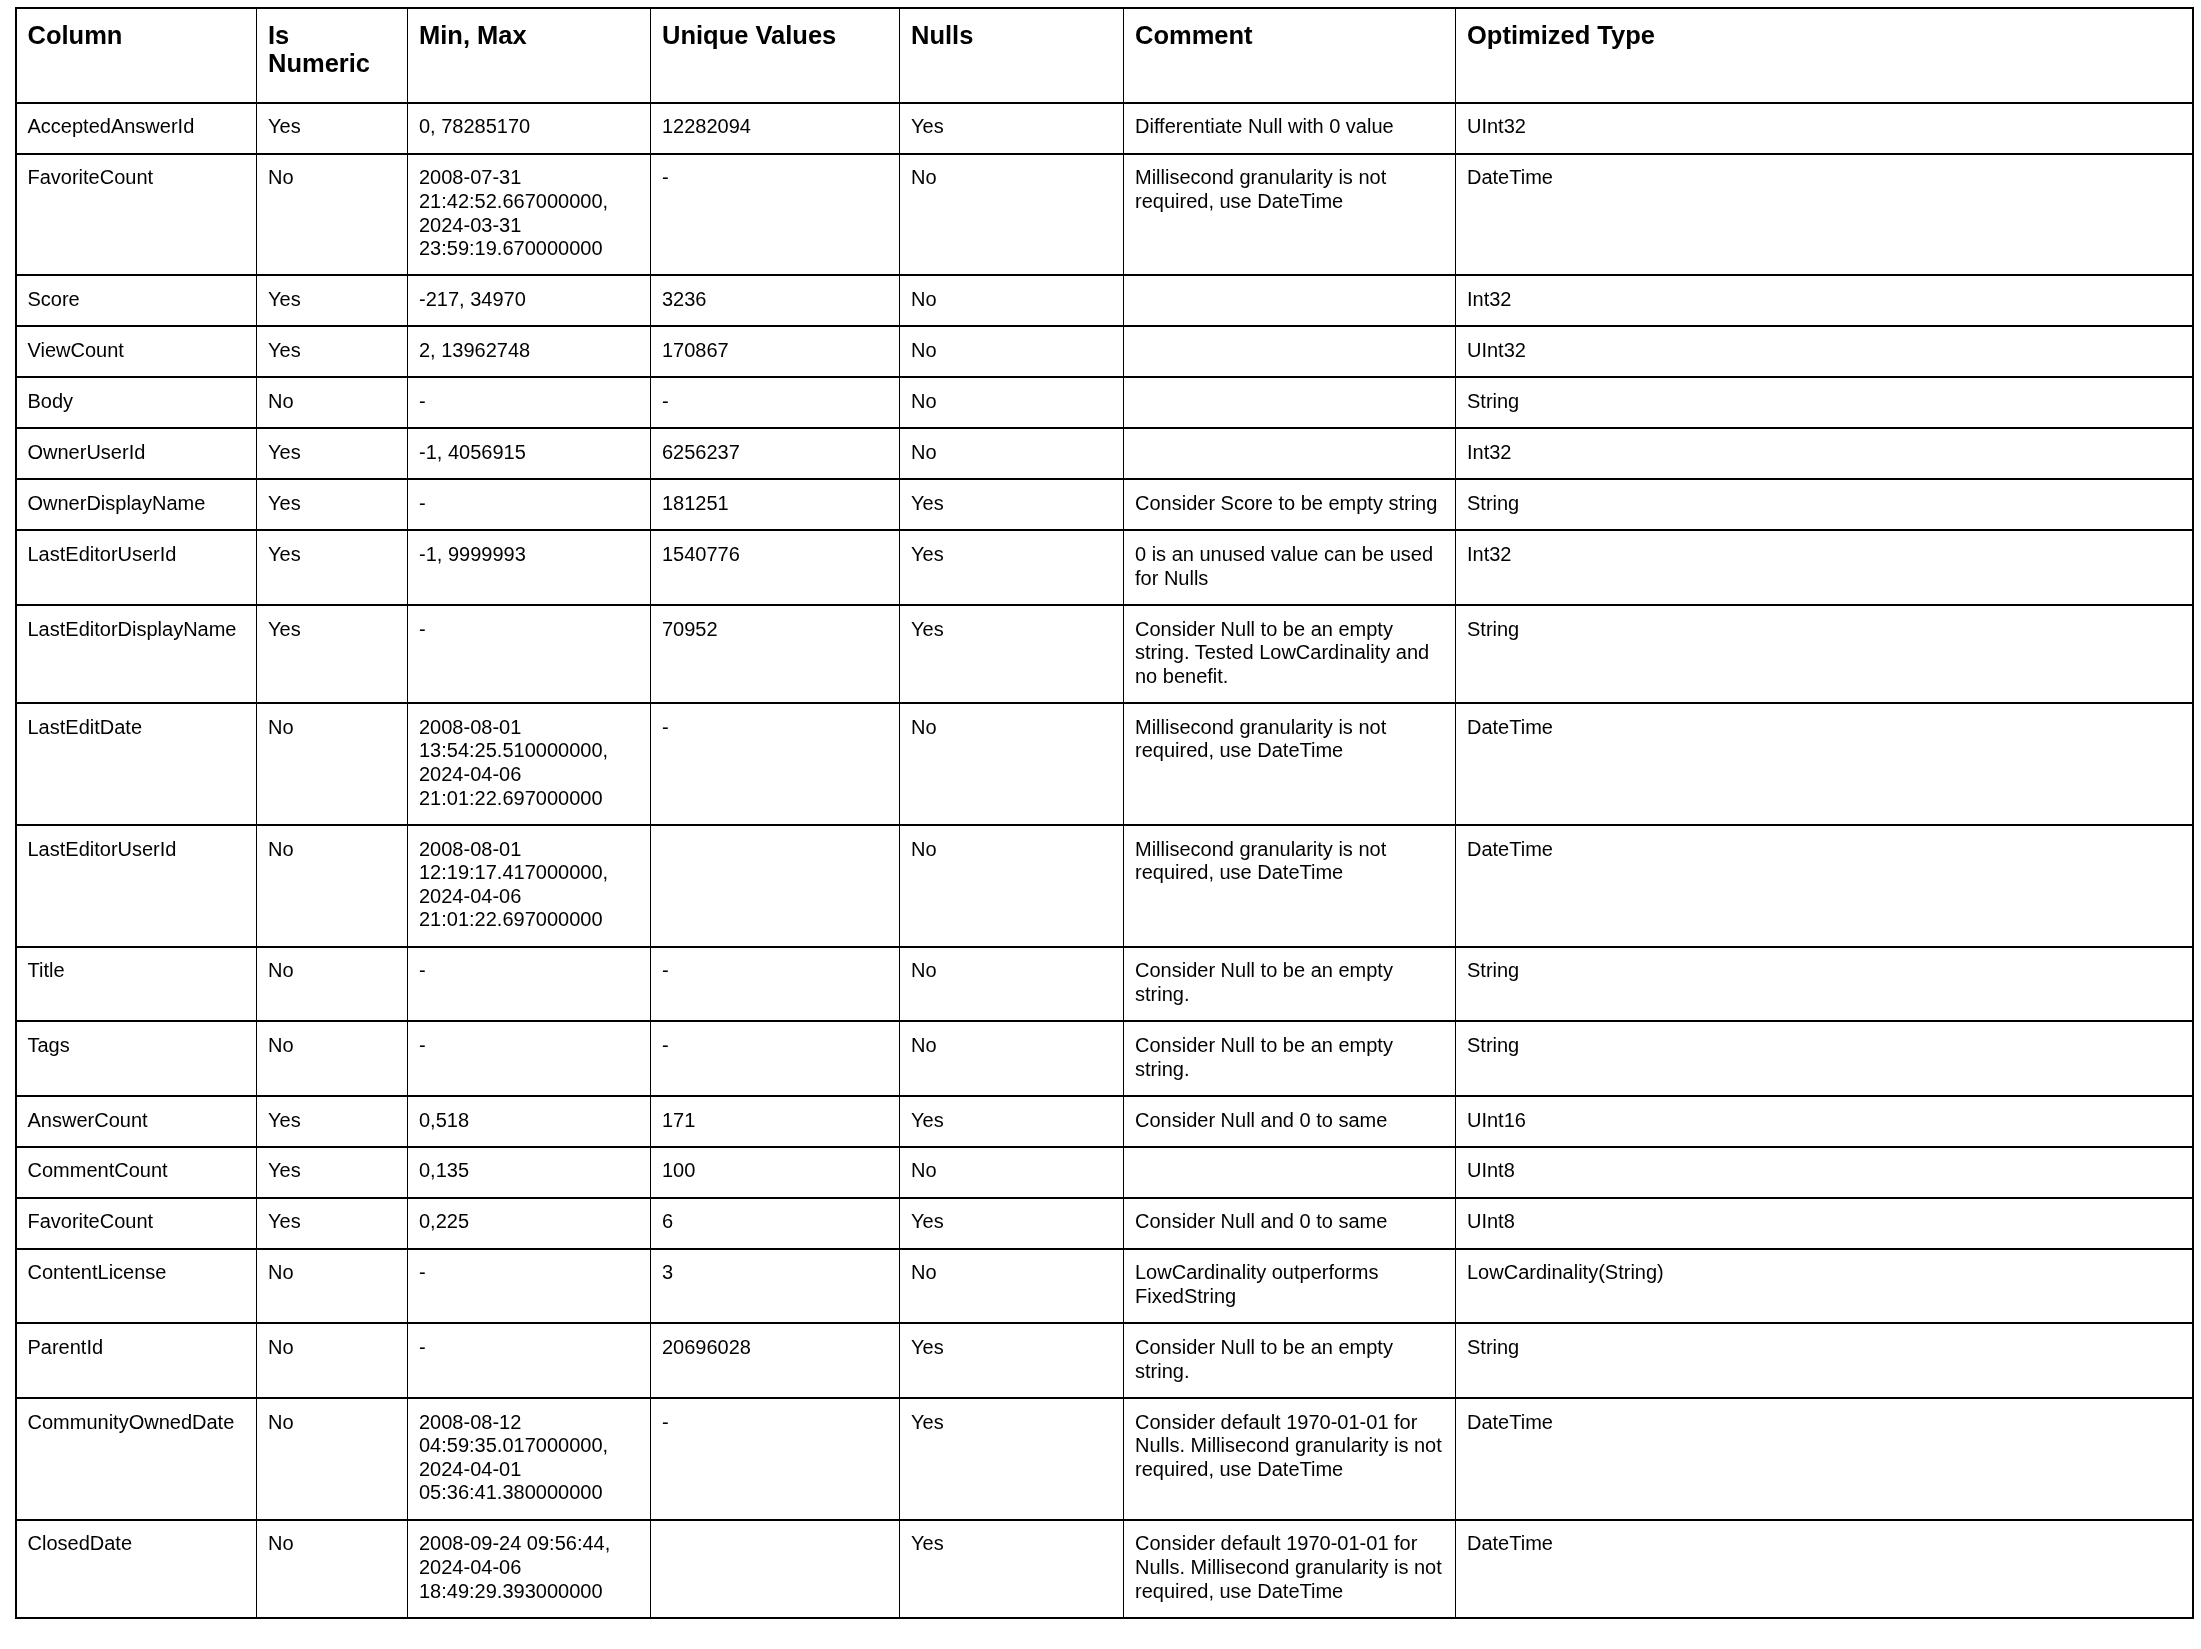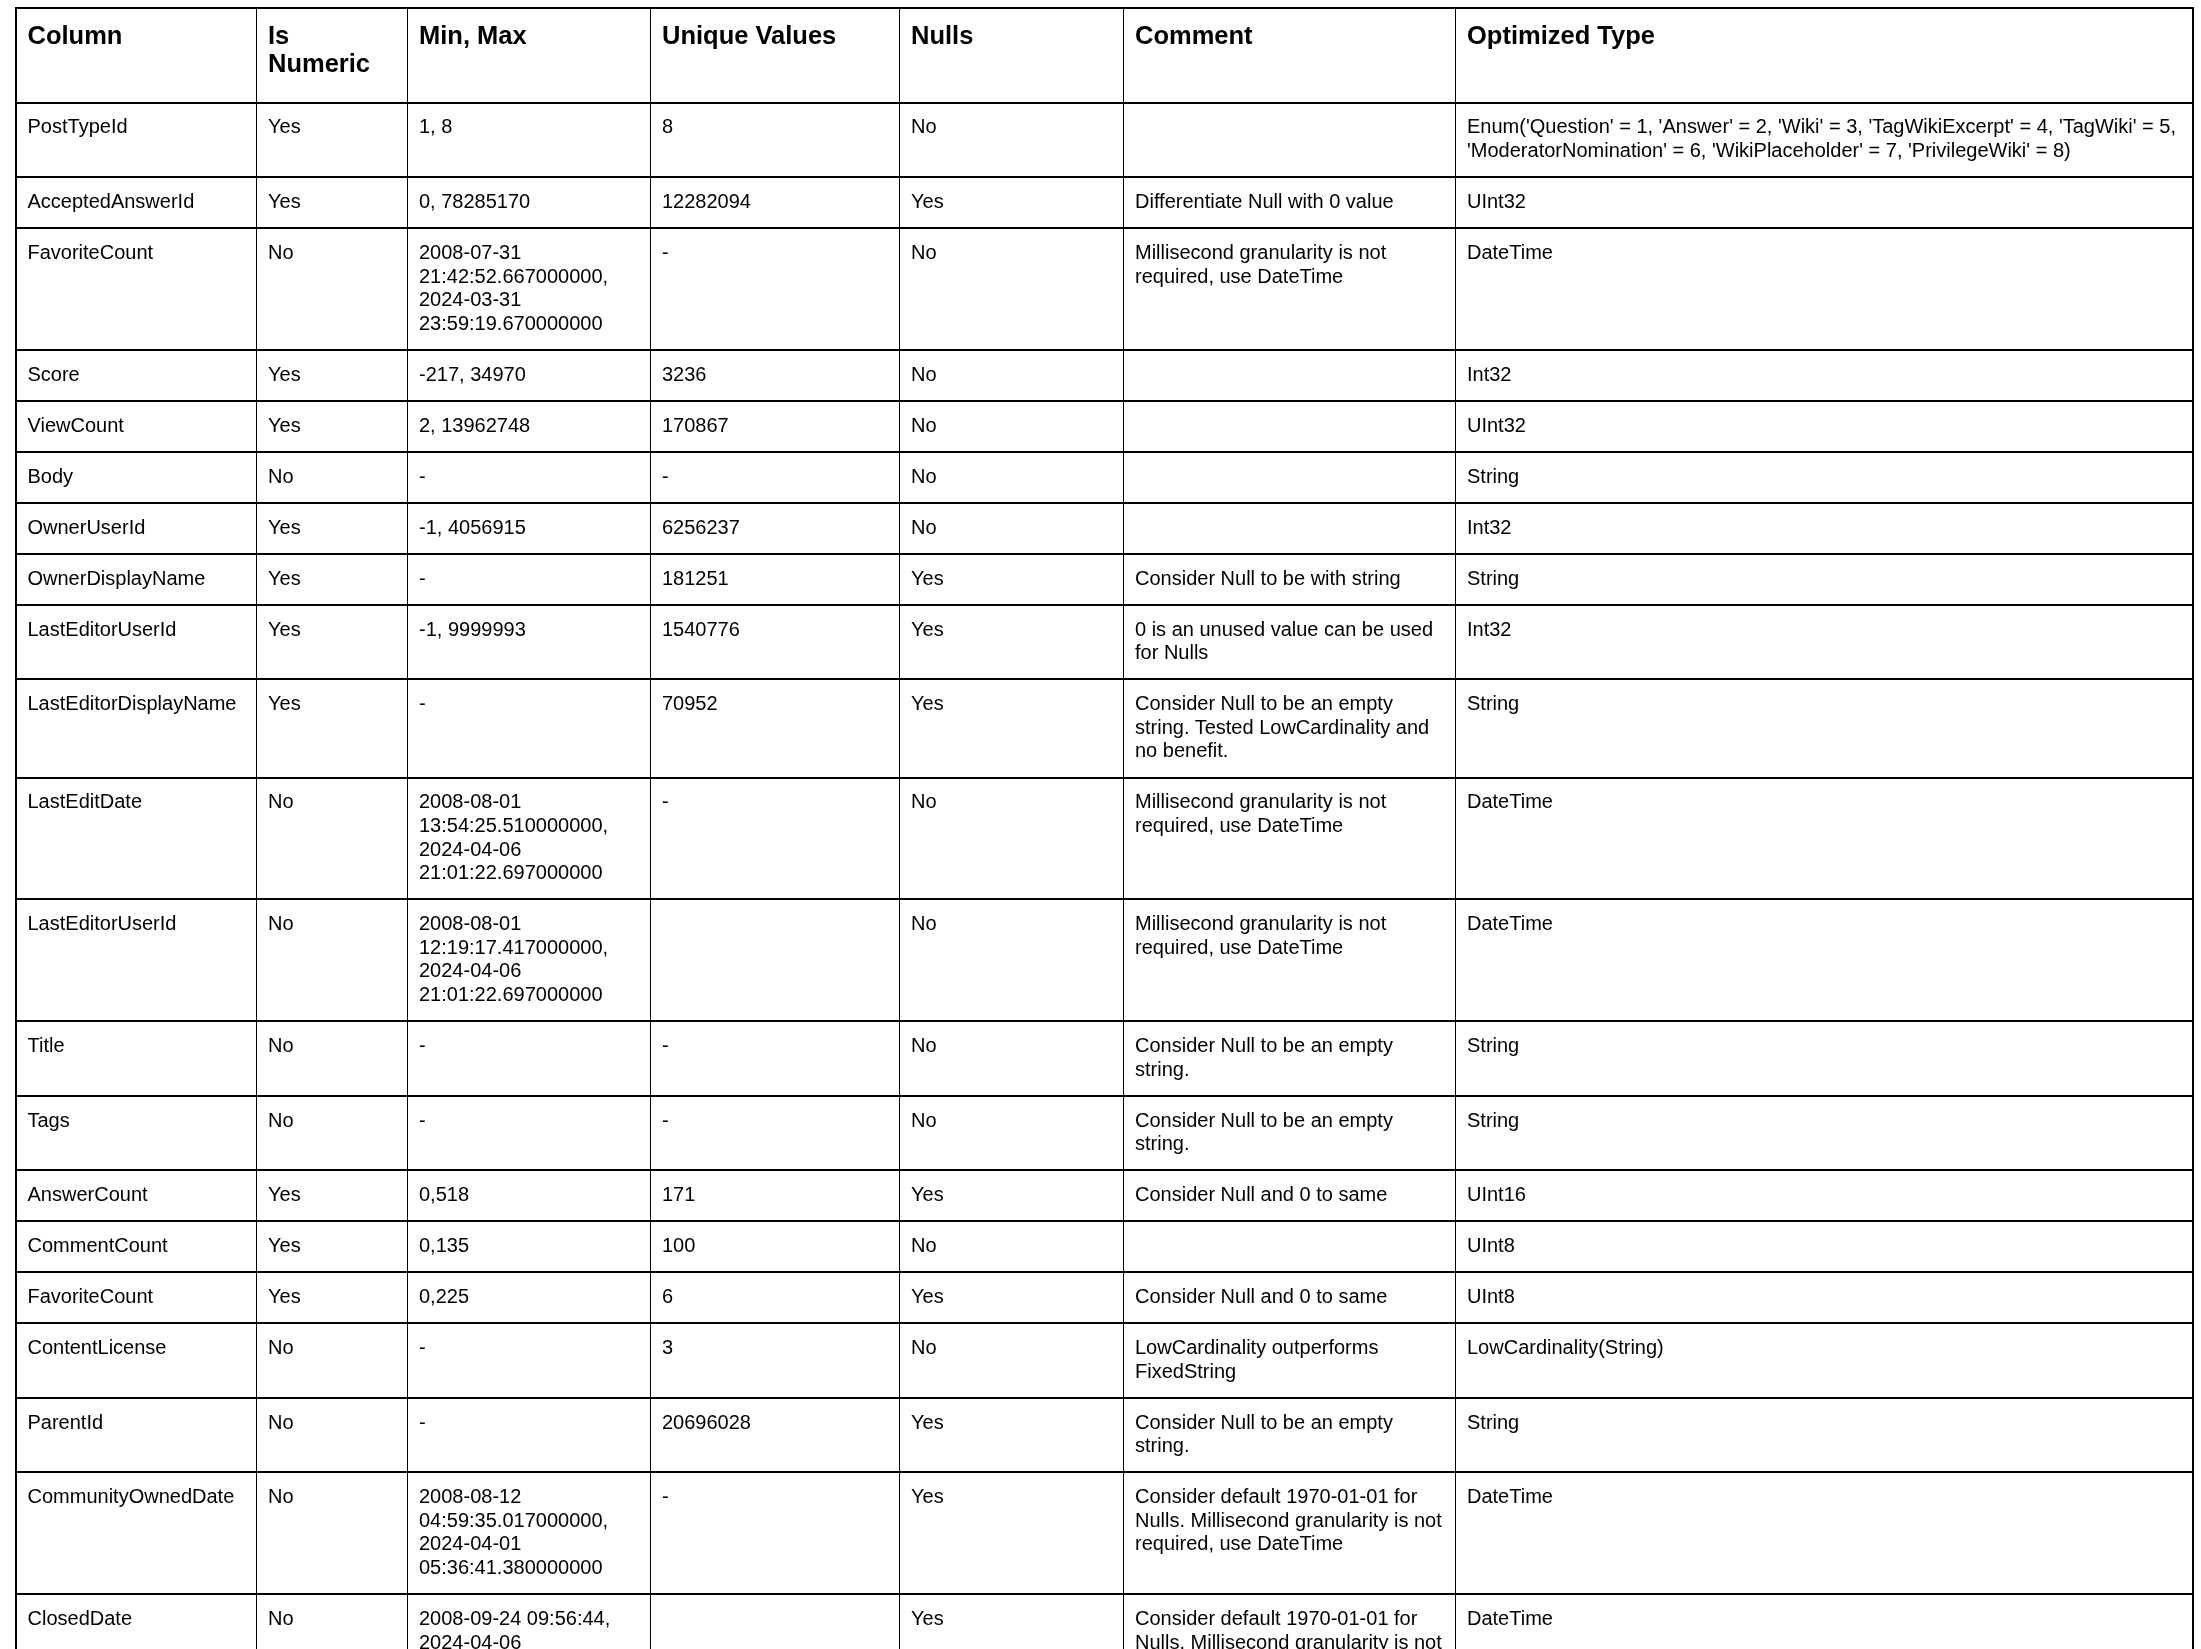--- a/index.html
+++ b/index.html
@@ -70,29 +70,20 @@
         <th>Is Numeric</th>
         <th>Min, Max</th>
         <th>Unique Values</th>
         <th>Nulls</th>
         <th>Comment</th>
         <th>Optimized Type</th>
       </tr>
     </thead>
     <tbody>
         <tr>
-          <td>PostTypeId</td>
-          <td>Yes</td>
-          <td>1, 8</td>
-          <td>8</td>
-          <td>No</td>
-          <td></td>
-          <td>Enum('Question' = 1, 'Answer' = 2, 'Wiki' = 3, 'TagWikiExcerpt' = 4, 'TagWiki' = 5, 'ModeratorNomination' = 6, 'WikiPlaceholder' = 7, 'PrivilegeWiki' = 8)</td>
-        </tr>
-        <tr>
           <td>AcceptedAnswerId</td>
           <td>Yes</td>
           <td>0, 78285170</td>
           <td>12282094</td>
           <td>Yes</td>
           <td>Differentiate Null with 0 value</td>
           <td>UInt32</td>
         </tr>
         <tr>
           <td>FavoriteCount</td>
@@ -138,21 +129,21 @@
           <td>No</td>
           <td></td>
           <td>Int32</td>
         </tr>
         <tr>
           <td>OwnerDisplayName</td>
           <td>Yes</td>
           <td>-</td>
           <td>181251</td>
           <td>Yes</td>
-          <td>Consider Null to be with string</td>
+          <td>Consider Score to be empty string</td>
           <td>String</td>
         </tr>
         <tr>
           <td>LastEditorUserId</td>
           <td>Yes</td>
           <td>-1, 9999993</td>
           <td>1540776</td>
           <td>Yes</td>
           <td>0 is an unused value can be used for Nulls</td>
           <td>Int32</td>

